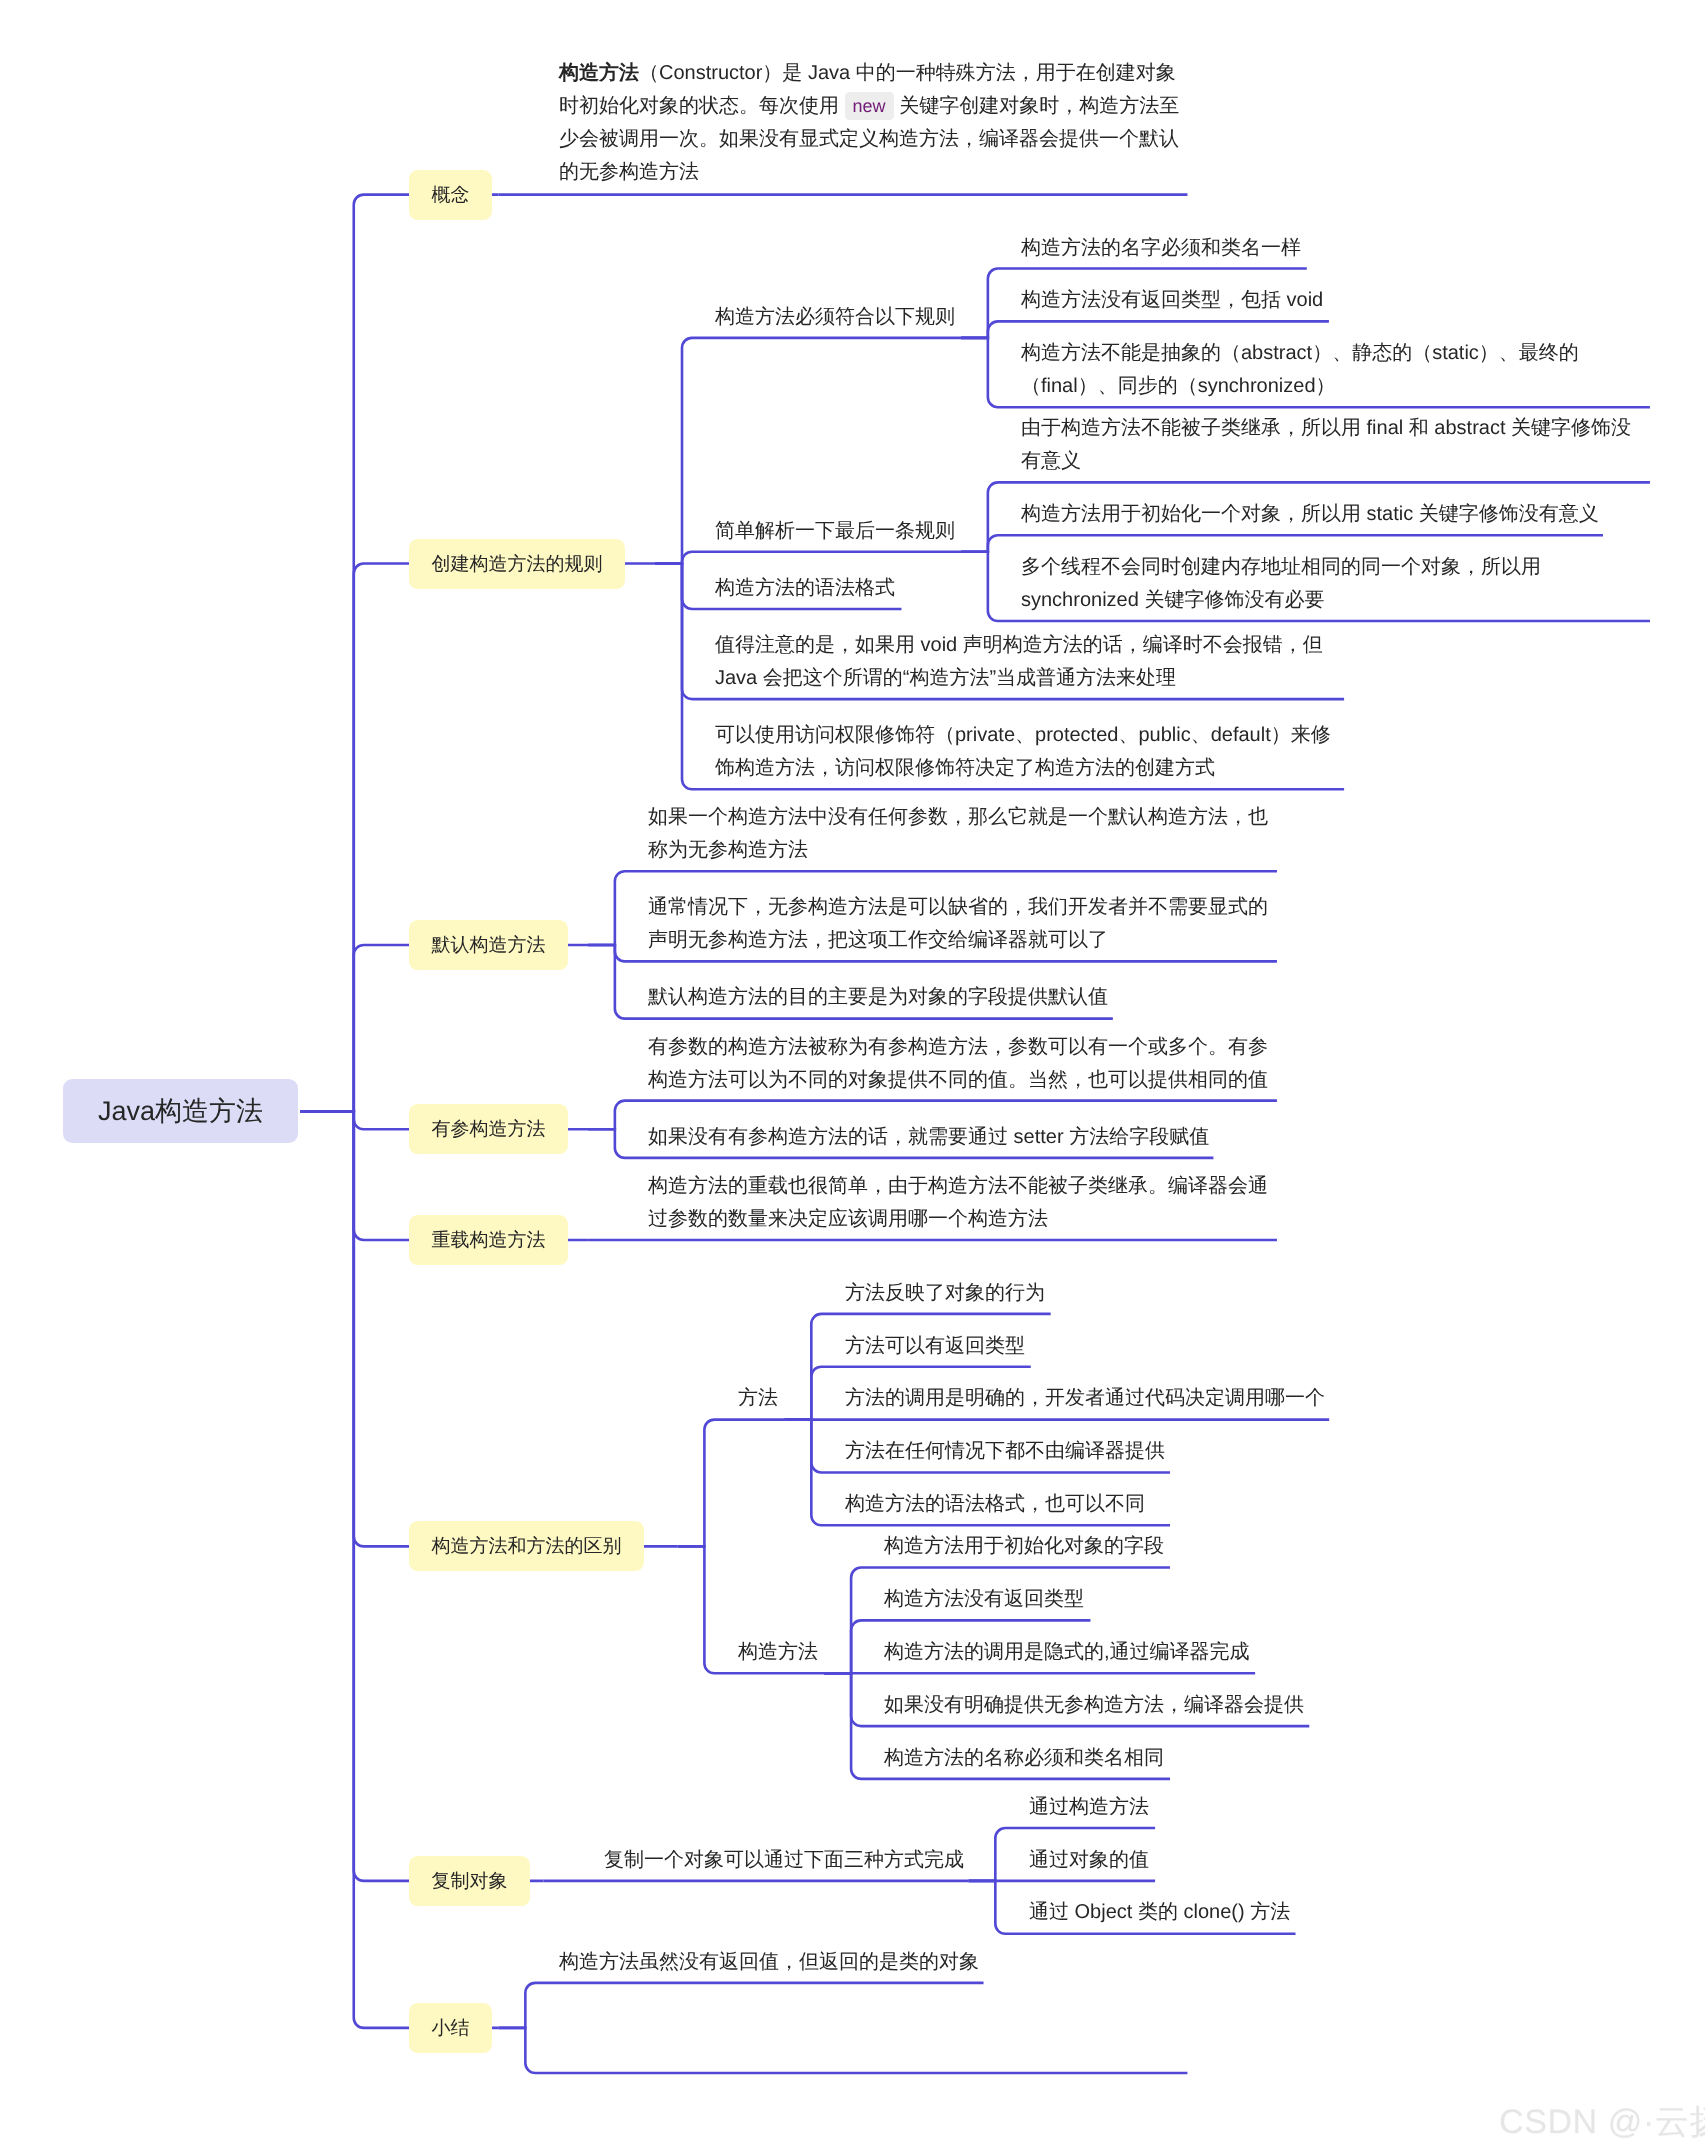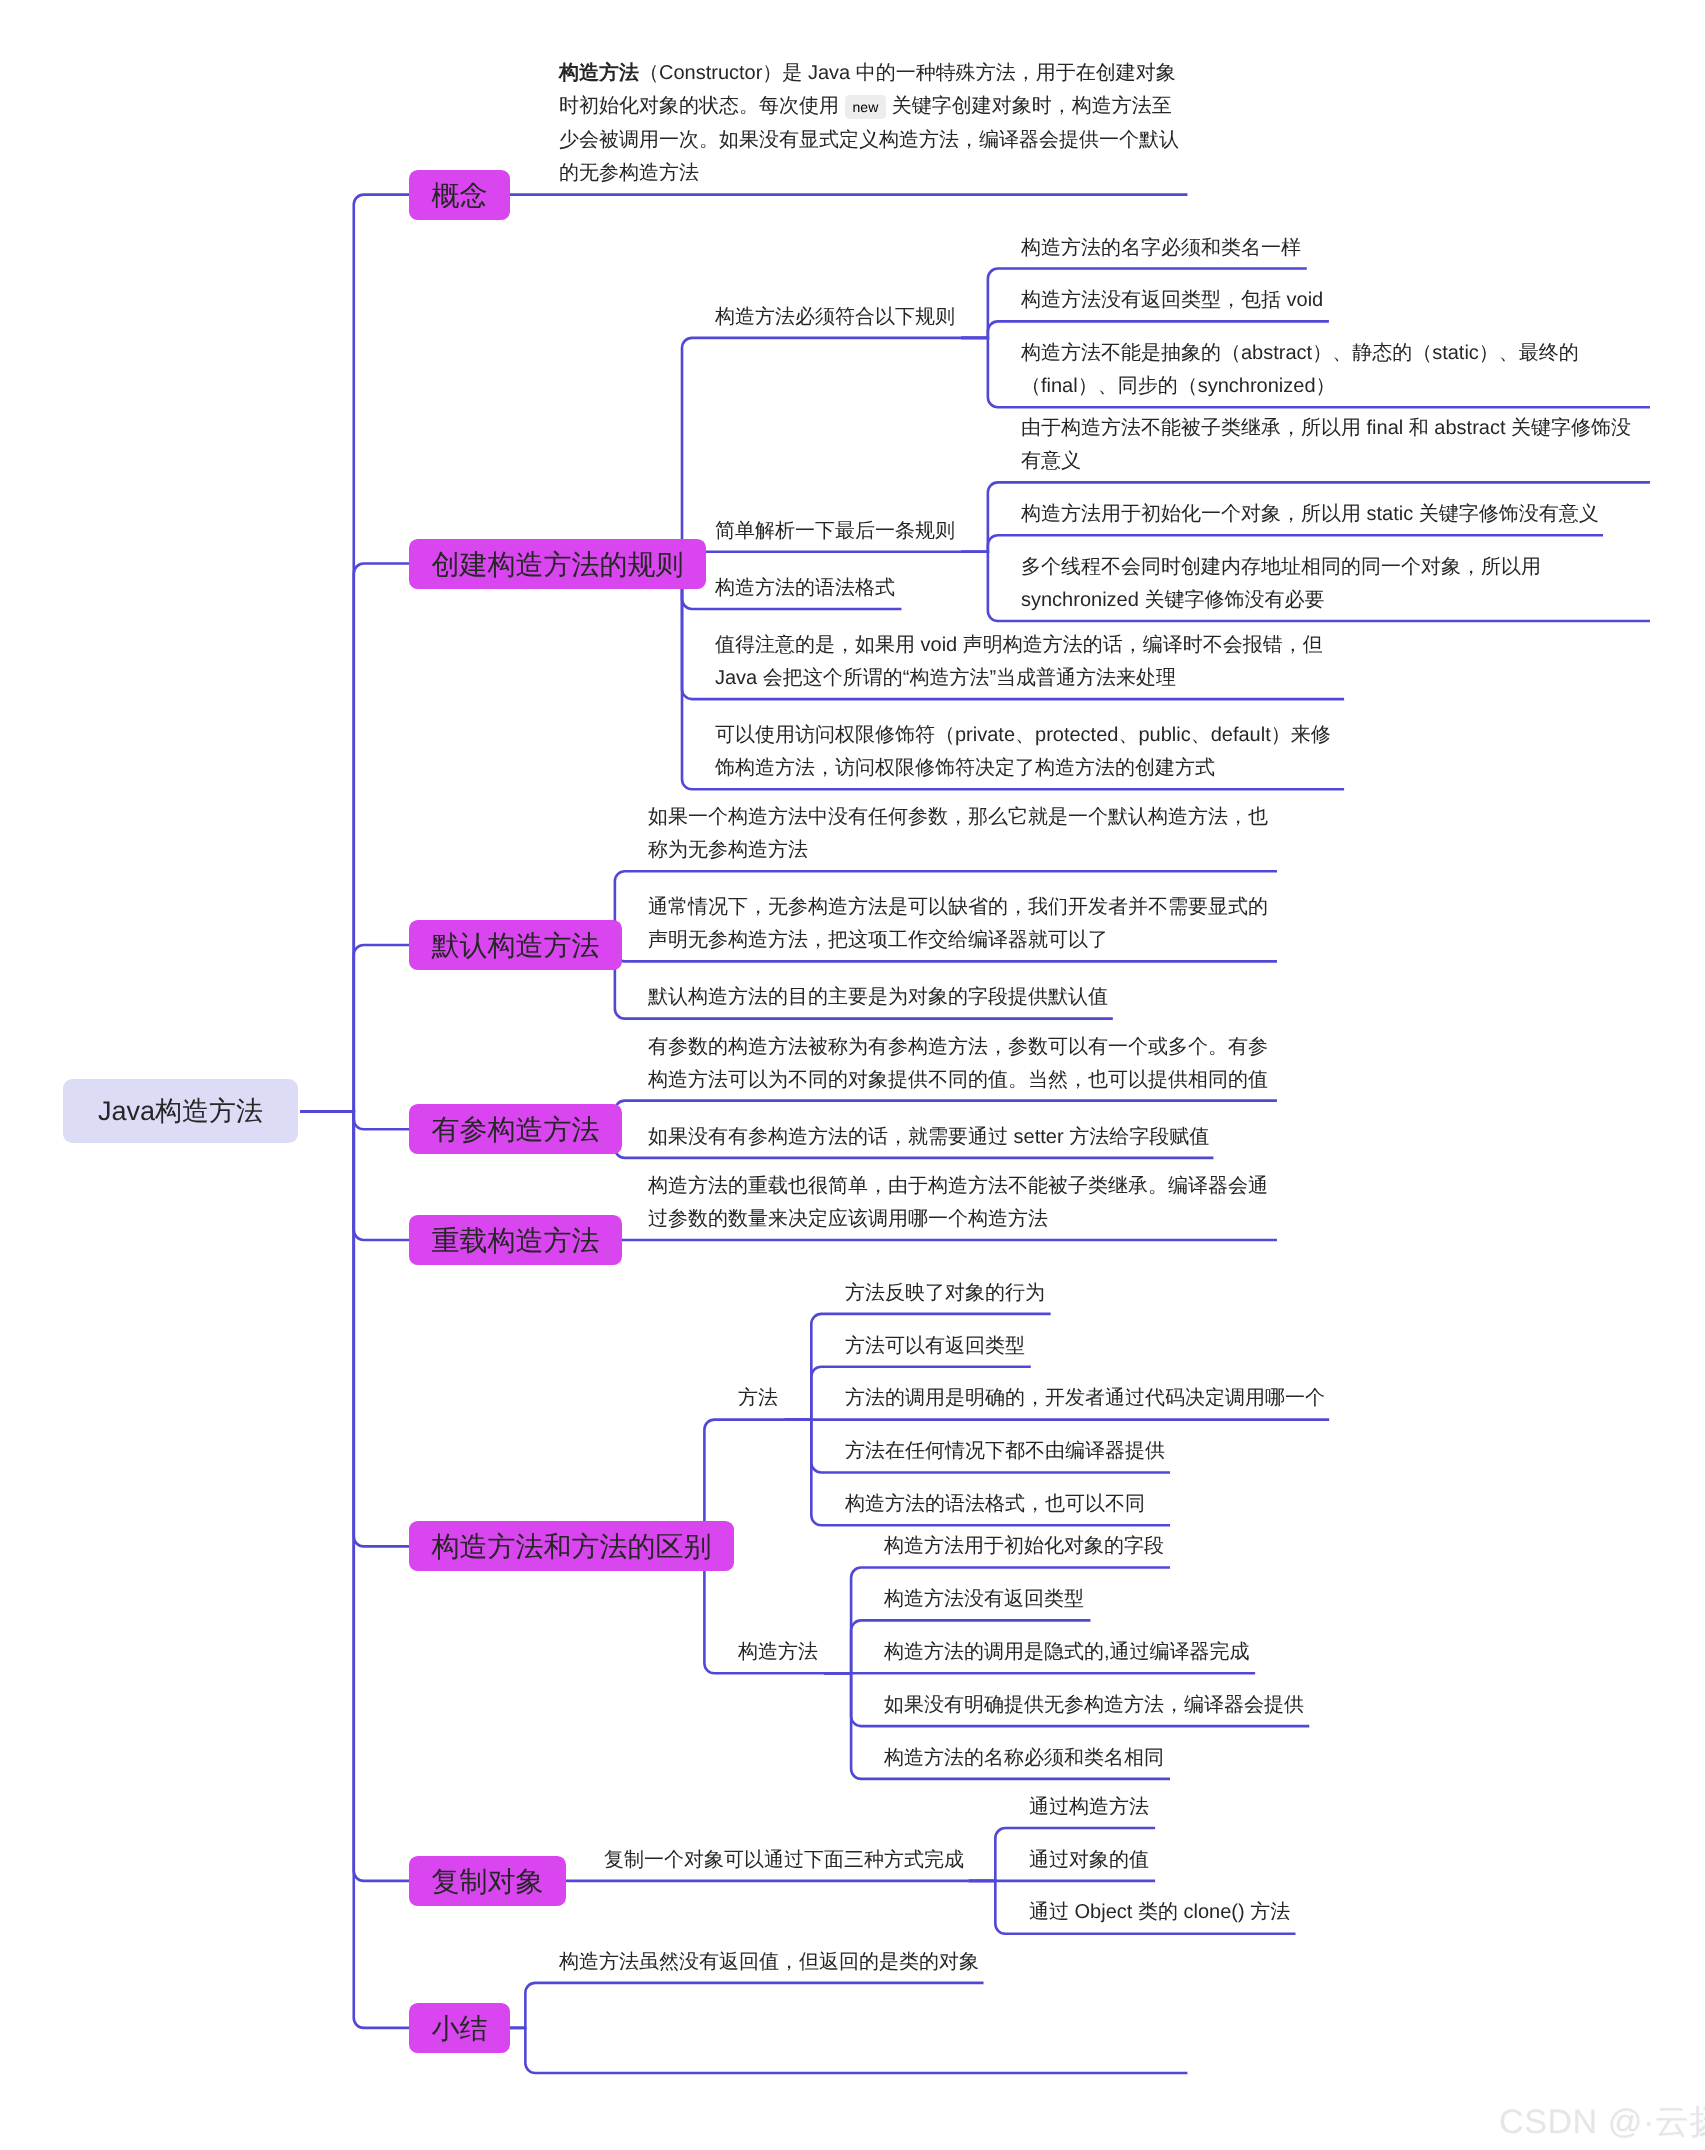--- a/index.html
+++ b/index.html
@@ -5,25 +5,25 @@
 <style>
   html,body{margin:0;padding:0;background:#ffffff;}
   body{width:1706px;height:2151px;position:relative;overflow:hidden;
        font-family:"Liberation Sans",sans-serif;
        -webkit-font-smoothing:antialiased;text-rendering:geometricPrecision;}
   #mindmap{position:absolute;left:0;top:0;width:1706px;height:2151px;}
   #links{position:absolute;left:0;top:0;width:1706px;height:2151px;}
   .node{position:absolute;box-sizing:border-box;color:#262626;}
   .node-root{background:#dcdcf7;border-radius:9.3px;font-size:27px;
              line-height:32px;padding:16px 35px;white-space:nowrap;}
-  .node-l1{background:#d946ef;border-radius:8.7px;font-size:28px;
+  .node-l1{background:#fef9c3;border-radius:8.7px;font-size:19px;
            line-height:29px;padding:10.6px 22.4px;white-space:nowrap;}
   .node-txt{font-size:20px;line-height:33px;padding:4px 0;}
-  .code{background:#ededed;color:#000000;border-radius:4.4px;
-        padding:4.4px 8px;font-size:14px;}
+  .code{background:#ededed;color:#701a75;border-radius:4.4px;
+        padding:4.4px 8px;font-size:18px;}
   .bold{font-weight:700;}
   .wm{position:absolute;left:1499px;top:2102px;color:#e6e6e6;font-size:34px;
       line-height:40px;white-space:nowrap;letter-spacing:0.6px;
       text-shadow:0.6px 0.6px 0 #fafafa;}
 </style>
 </head>
 <body>
 
 <div id="mindmap">
   <svg id="links" viewBox="0 0 2744 3460">

